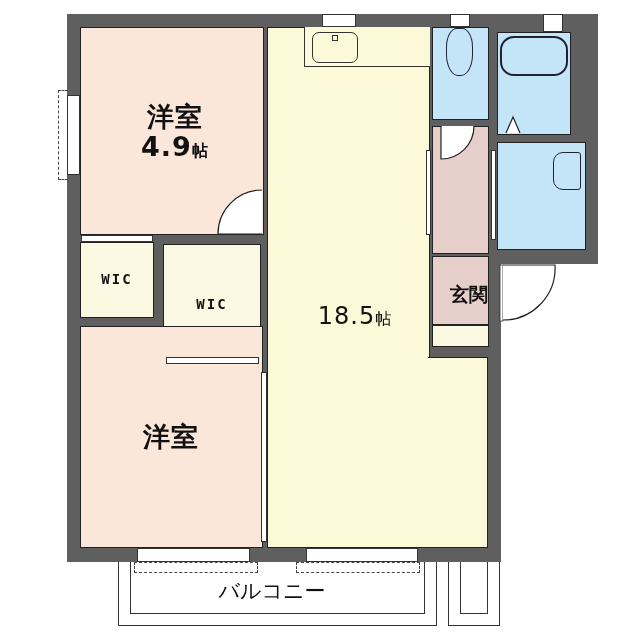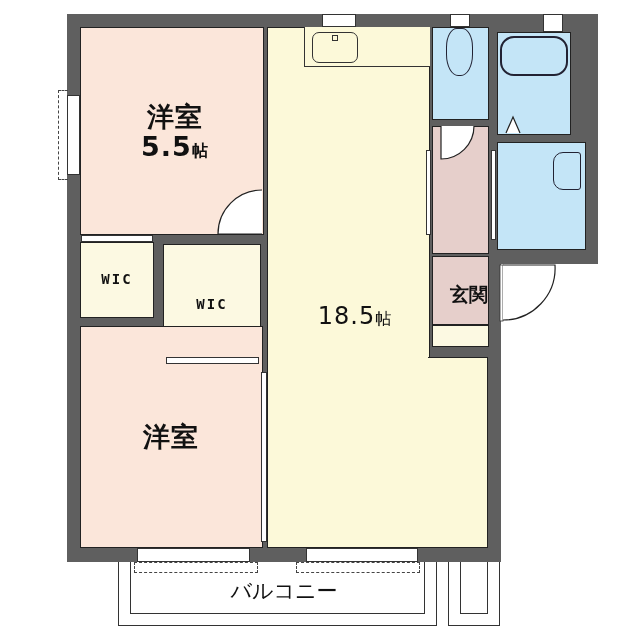--- a/index.html
+++ b/index.html
@@ -86,24 +86,24 @@
 
 <div class="abs" style="left:118px;top:562px;width:319px;height:64px;border:1.5px solid #333;border-top:none;"></div>
 <div class="abs" style="left:130px;top:562px;width:295px;height:52px;border:1.5px solid #333;border-top:none;"></div>
 <div class="dash" style="left:134px;top:562px;width:124px;height:11px;"></div>
 <div class="dash" style="left:296px;top:562px;width:124px;height:11px;"></div>
 <div class="abs" style="left:448px;top:562px;width:52px;height:64px;border:1.5px solid #333;border-top:none;"></div>
 <div class="abs" style="left:460px;top:562px;width:28px;height:52px;border:1.5px solid #333;border-top:none;"></div>
 
 <div class="label big" style="left:110px;top:102px;width:130px;">
   <div>洋室</div>
-  <div><span>5.5</span><span class="unit">帖</span></div>
+  <div><span>4.9</span><span class="unit">帖</span></div>
 </div>
 <div class="label big" style="left:106px;top:422px;width:130px;">
   <div>洋室</div>
 </div>
 <div class="label big" style="left:290px;top:303px;width:130px;font-weight:normal;">
   <div style="font-size:24px;"><span>18.5</span><span class="unit">帖</span></div>
 </div>
 <div class="label wiclbl" style="left:84px;top:272px;width:66px;">WIC</div>
 <div class="label wiclbl" style="left:166px;top:297px;width:92px;">WIC</div>
 <div class="label" style="left:432px;top:284px;width:74px;font-size:19px;">玄関</div>
-<div class="label" style="left:204px;top:580px;width:160px;font-size:21px;font-weight:normal;">バルコニー</div>
+<div class="label" style="left:192px;top:580px;width:160px;font-size:21px;font-weight:normal;">バルコニー</div>
 
 </body></html>

